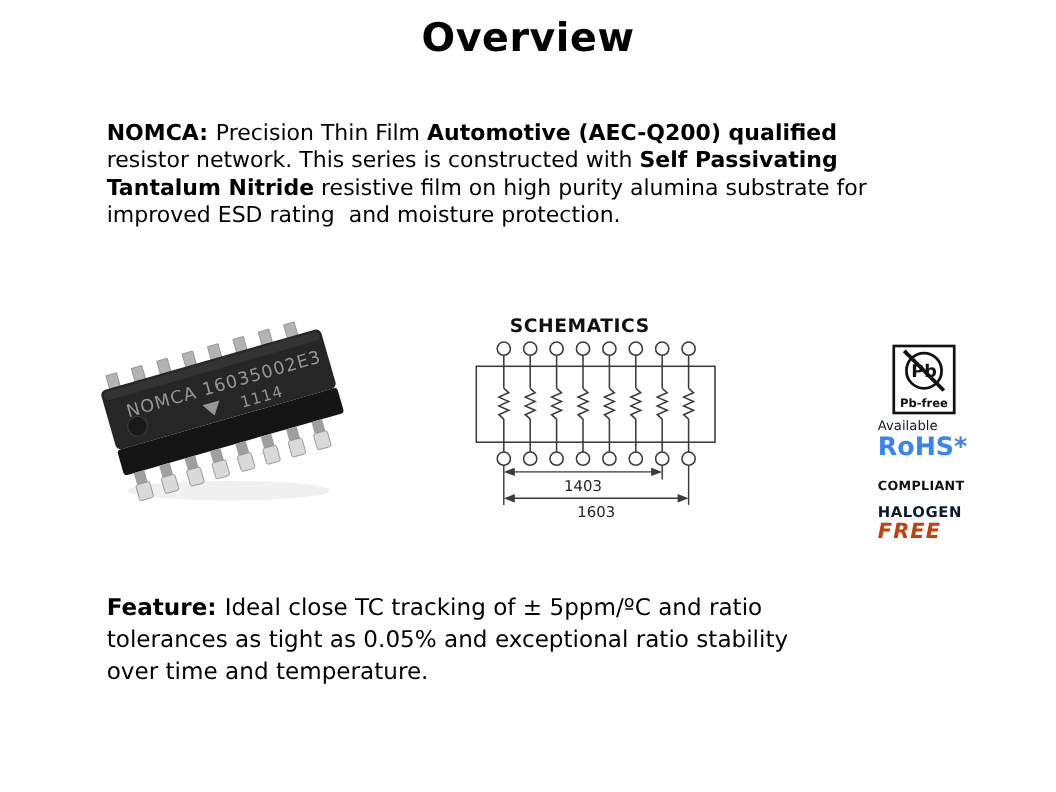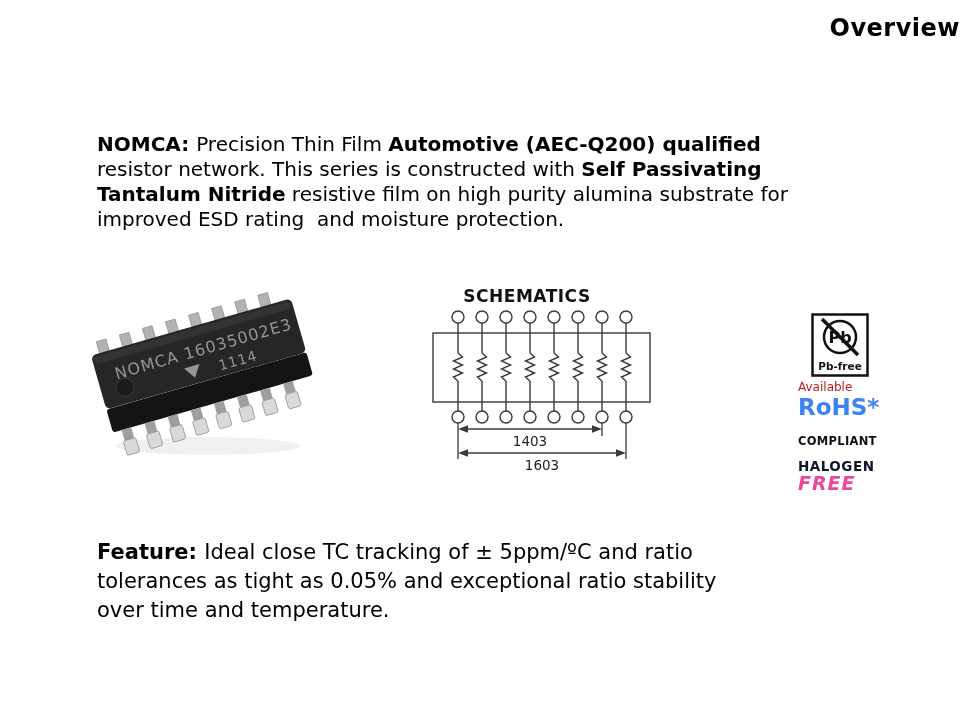--- a/index.html
+++ b/index.html
@@ -2,42 +2,42 @@
 <html><head>
 <meta charset="utf-8">
 <style>
   html,body { margin:0; padding:0; background:#ffffff; }
   .slide {
     position:relative; width:960px; height:720px; background:#ffffff;
     font-family:"DejaVu Sans","Liberation Sans",sans-serif; color:#000;
     overflow:hidden;
   }
   .title {
-    position:absolute; top:14px; left:0; width:100%; text-align:right;
-    font-size:24px; font-weight:bold; letter-spacing:0.5px;
+    position:absolute; top:14px; left:0; width:100%; text-align:center;
+    font-size:36px; font-weight:bold; letter-spacing:0.5px;
   }
   .para { position:absolute; white-space:pre-wrap; }
-  .intro   { left:97px; top:108px; width:820px; font-size:20px; line-height:25px;margin-top:24px; }
+  .intro   { left:97px; top:108px; width:820px; font-size:20px; line-height:25px; }
   .feature { left:97px; top:538px; width:820px; font-size:21px; line-height:29px; }
   .b { font-weight:bold; }
 
   .chip { position:absolute; left:80px; top:288px; overflow:visible; }
 
   .schematic { position:absolute; left:410px; top:283px; overflow:visible; }
   .sch-title { font-size:17px; font-weight:bold; fill:#111; letter-spacing:0.5px;
                font-family:"DejaVu Sans","Liberation Sans",sans-serif; }
   .sch-stroke { stroke:#3a3a3a; stroke-width:1.4; fill:none; }
   .sch-dim line { stroke:#3a3a3a; stroke-width:1.3; }
   .sch-dim polygon { fill:#3a3a3a; }
   .sch-dim text { font-size:13.5px; fill:#222;
                   font-family:"DejaVu Sans","Liberation Sans",sans-serif; }
 
   .logos { position:absolute; left:798px; top:313px; width:84px; }
   .pb-svg { display:block; margin:0 auto; }
-  .available { margin-top:3px; font-size:12px; color:#b91c1c; }
+  .available { margin-top:3px; font-size:12px; color:#0f172a; }
   .rohs { margin-top:2px; font-size:23px; font-weight:bold; line-height:1.0; color:#3b82f6; }
   .compliant { margin-top:15px; font-size:11.5px; font-weight:bold; letter-spacing:0.3px; color:#111; }
   .halogen { margin-top:10px; font-size:13.5px; font-weight:bold; letter-spacing:0.5px; }
   .free { font-size:19px; font-weight:bold; font-style:italic; letter-spacing:1px; line-height:1.05; }
 
   .chip-mark { fill:#969696; letter-spacing:1px;
                font-family:"DejaVu Sans","Liberation Sans",sans-serif; }
 </style>
 </head>
 <body>
@@ -164,20 +164,20 @@
       <rect x="1.5" y="1.5" width="55" height="61" fill="none" stroke="#111" stroke-width="2.5"></rect>
       <circle cx="29" cy="24" r="16" fill="none" stroke="#111" stroke-width="2.5"></circle>
       <text x="29" y="29.5" text-anchor="middle" font-size="16" font-weight="bold" fill="#111" font-family="DejaVu Sans, Liberation Sans, sans-serif">Pb</text>
       <line x1="11" y1="6" x2="47" y2="42" stroke="#111" stroke-width="3.5"></line>
       <text x="29" y="57" text-anchor="middle" font-size="10.5" font-weight="bold" fill="#111" font-family="DejaVu Sans, Liberation Sans, sans-serif">Pb-free</text>
     </svg>
     <div class="available">Available</div>
     <div class="rohs">RoHS*</div>
     <div class="compliant">COMPLIANT</div>
     <div class="halogen" style="color: #0f172a;">HALOGEN</div>
-    <div class="free" style="color: #ec4899;">FREE</div>
+    <div class="free" style="color: #c2410c;">FREE</div>
   </div>
 
   <div class="para feature"><span class="b">Feature: </span><span>Ideal close TC tracking of ± 5ppm/ºC and ratio
 tolerances as tight as 0.05% and exceptional ratio stability
 over time and temperature.</span></div>
 
 </div>
 
 </body></html>

